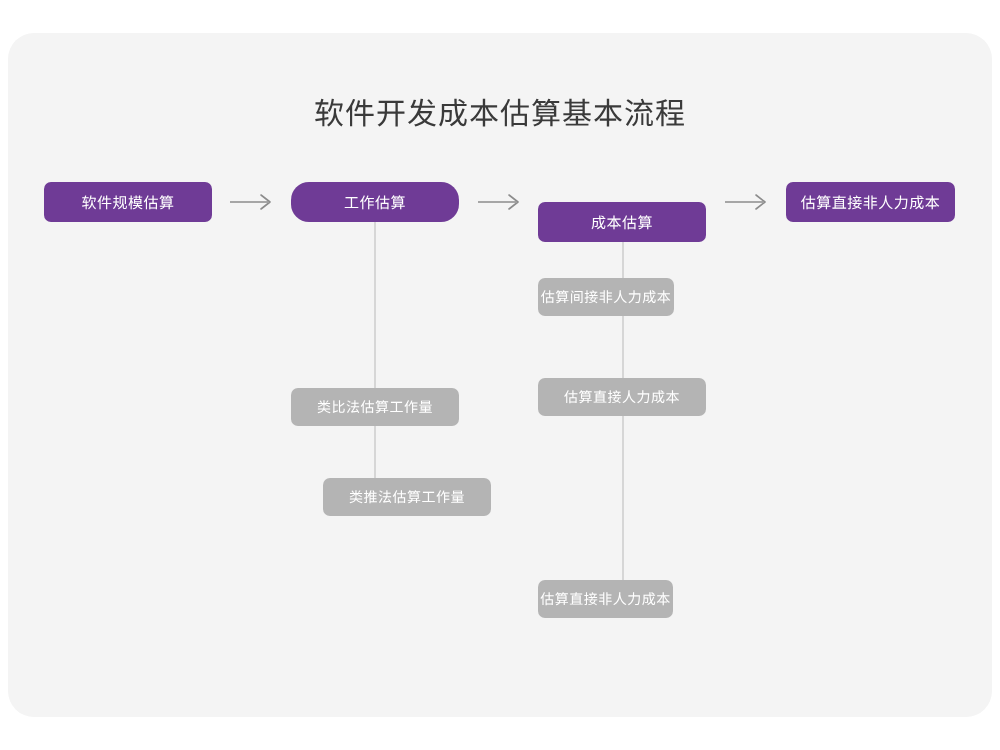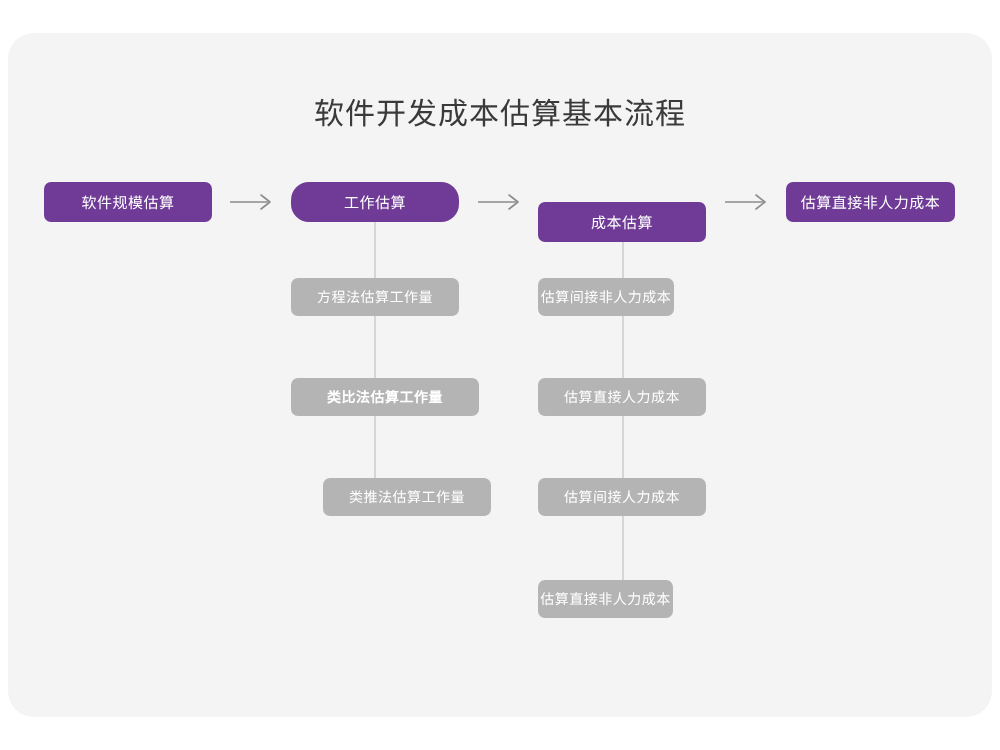--- a/index.html
+++ b/index.html
@@ -122,41 +122,35 @@
   <svg class="arrow" style="left:476px; top:192px;" width="48" height="20" viewBox="0 0 48 20">
     <path d="M2 10 H40" stroke="#8c8c8c" stroke-width="1.6" fill="none"></path>
     <path d="M33 3 L42 10 L33 17" stroke="#8c8c8c" stroke-width="1.6" fill="none" stroke-linecap="round" stroke-linejoin="round"></path>
   </svg>
 
   <svg class="arrow" style="left:723px; top:192px;" width="48" height="20" viewBox="0 0 48 20">
     <path d="M2 10 H40" stroke="#8c8c8c" stroke-width="1.6" fill="none"></path>
     <path d="M33 3 L42 10 L33 17" stroke="#8c8c8c" stroke-width="1.6" fill="none" stroke-linecap="round" stroke-linejoin="round"></path>
   </svg>
 
-  <div class="node secondary" style="left:291px; top:278px; width:168px;">
-    <span>方程法估算工作量</span>
-  </div>
 
-  <div class="node secondary" style="left:291px; top:378px; width:188px;font-weight:bold;">
+  <div class="node secondary" style="left:291px; top:388px; width:168px;">
     <span>类比法估算工作量</span>
   </div>
 
   <div class="node secondary" style="left:291px; top:478px; width:168px;margin-left:32px;">
     <span>类推法估算工作量</span>
   </div>
 
   <div class="node secondary" style="left:538px; top:278px; width:136px;">
     <span>估算间接非人力成本</span>
   </div>
 
   <div class="node secondary" style="left:538px; top:378px; width:168px;">
     <span>估算直接人力成本</span>
   </div>
 
-  <div class="node secondary" style="left:538px; top:478px; width:168px;">
-    <span>估算间接人力成本</span>
-  </div>
 
   <div class="node secondary" style="left:538px; top:580px; width:135px;">
     <span>估算直接非人力成本</span>
   </div>
 
 </div>
 
 </body></html>

